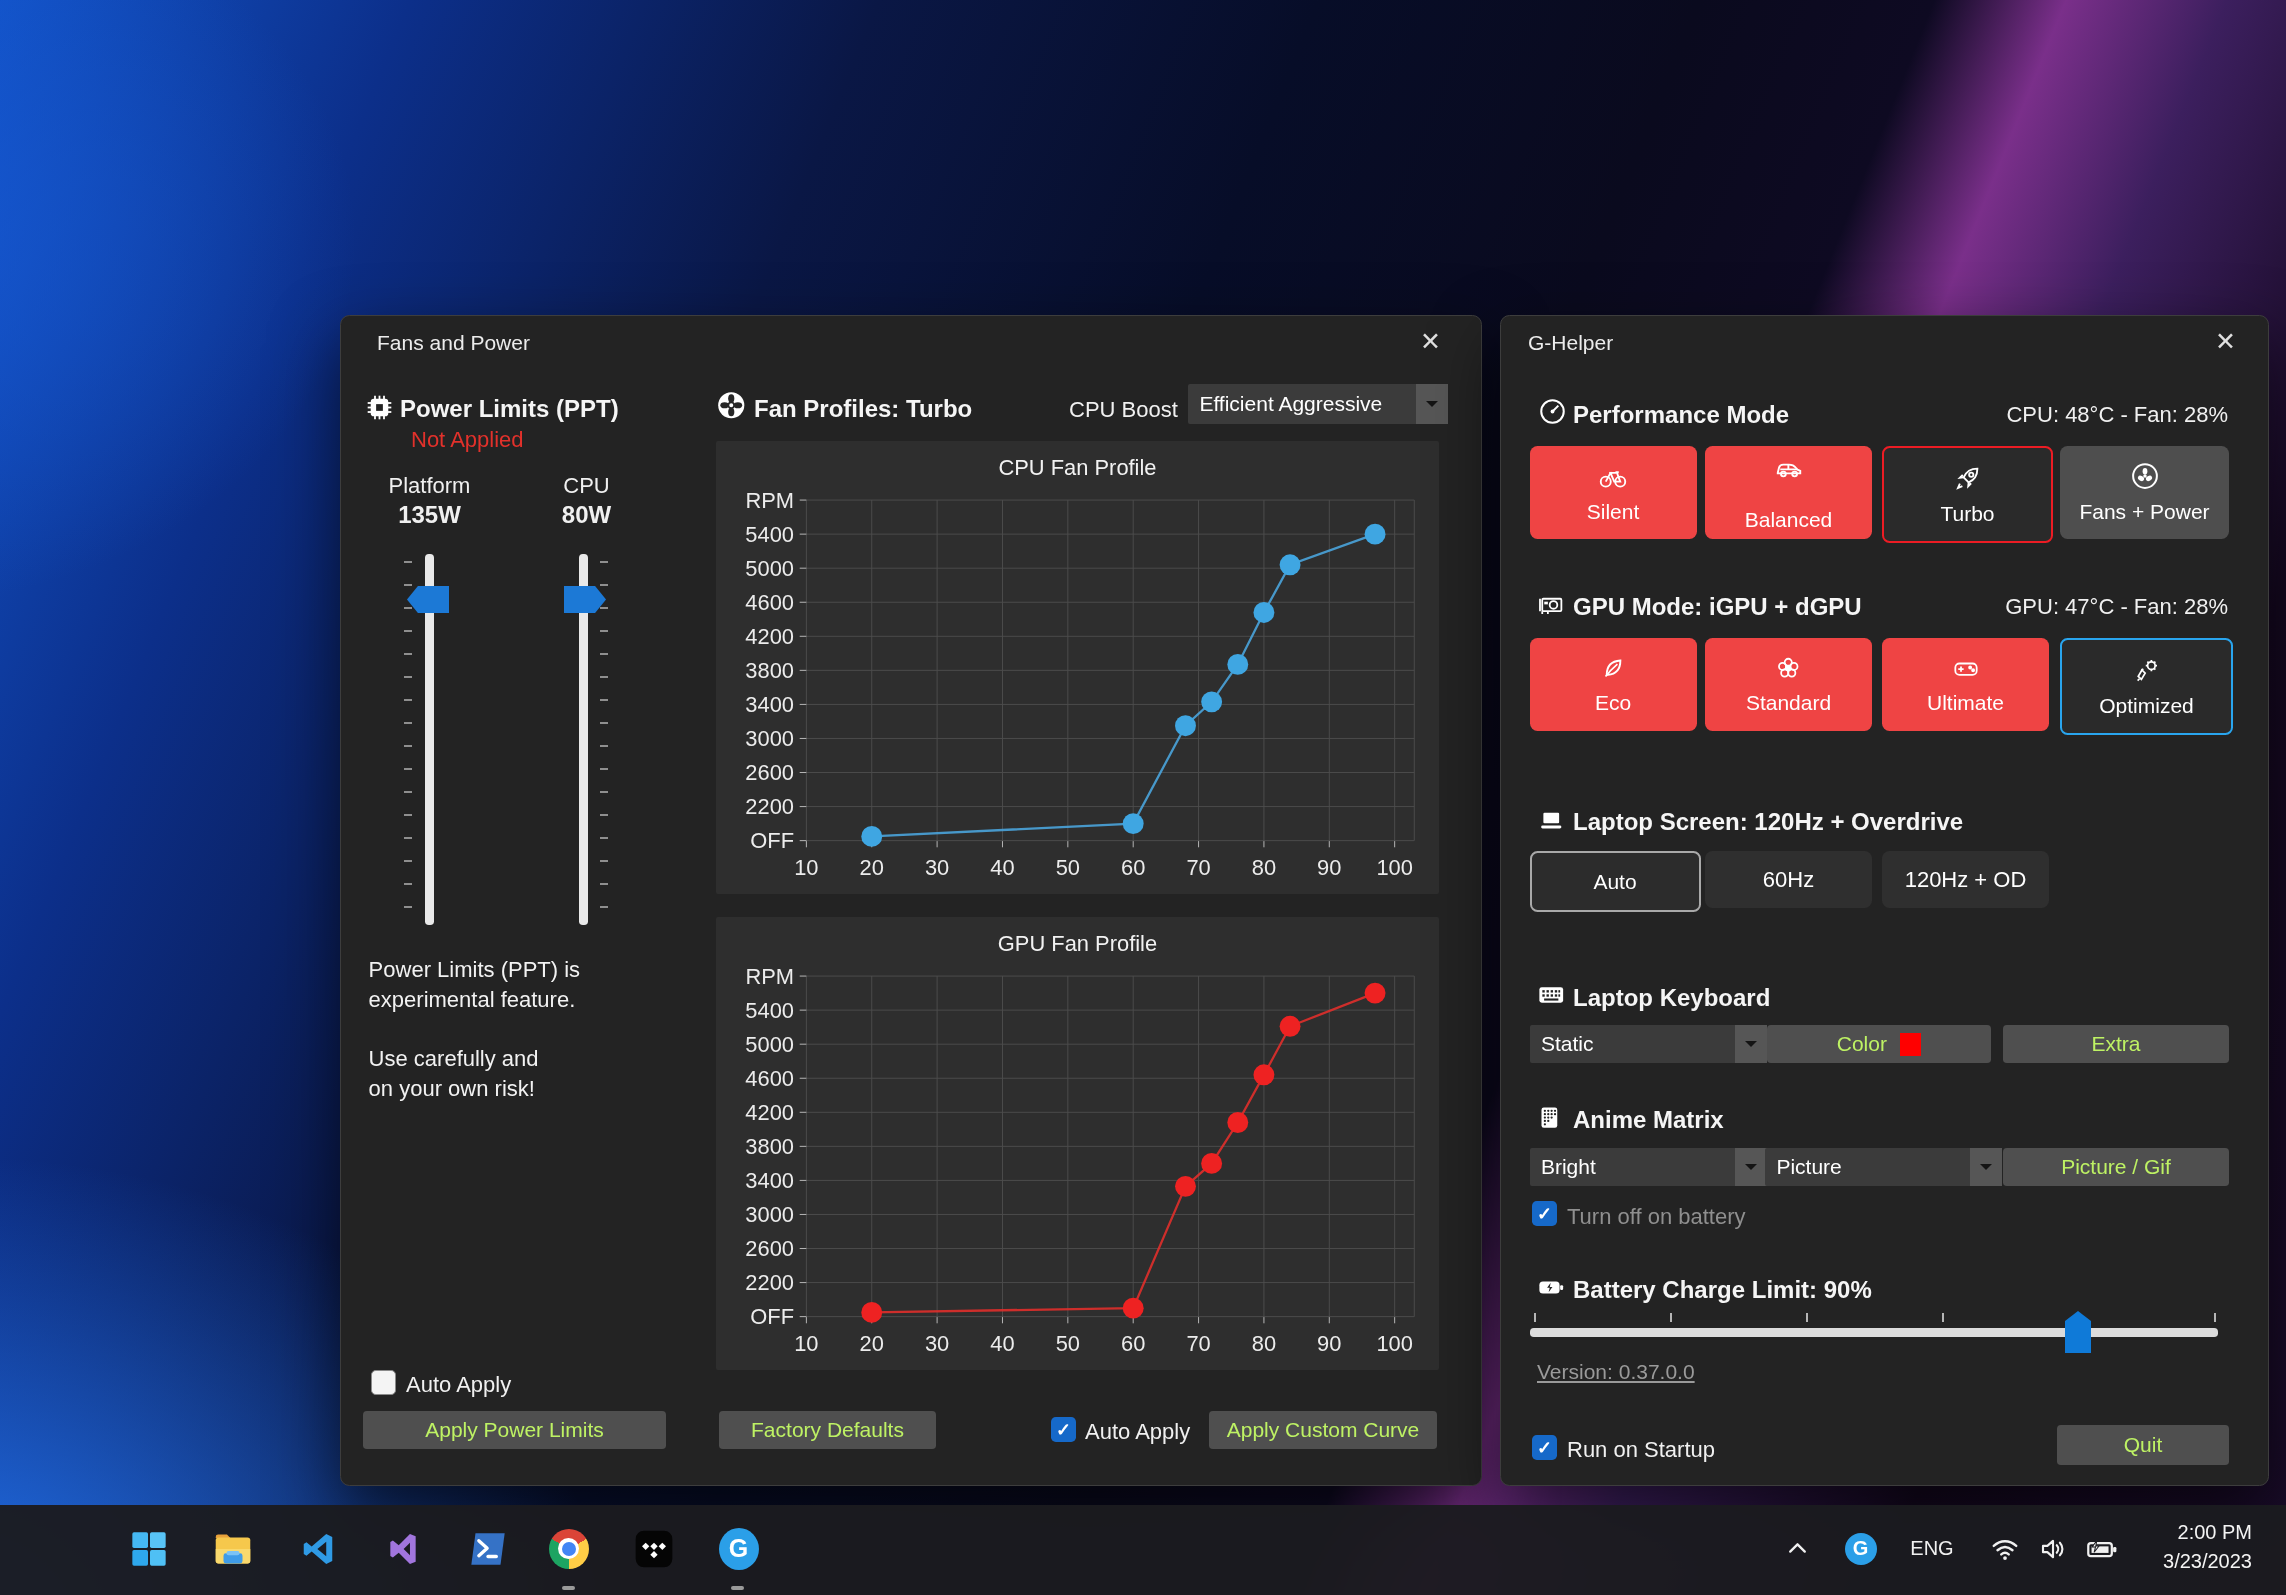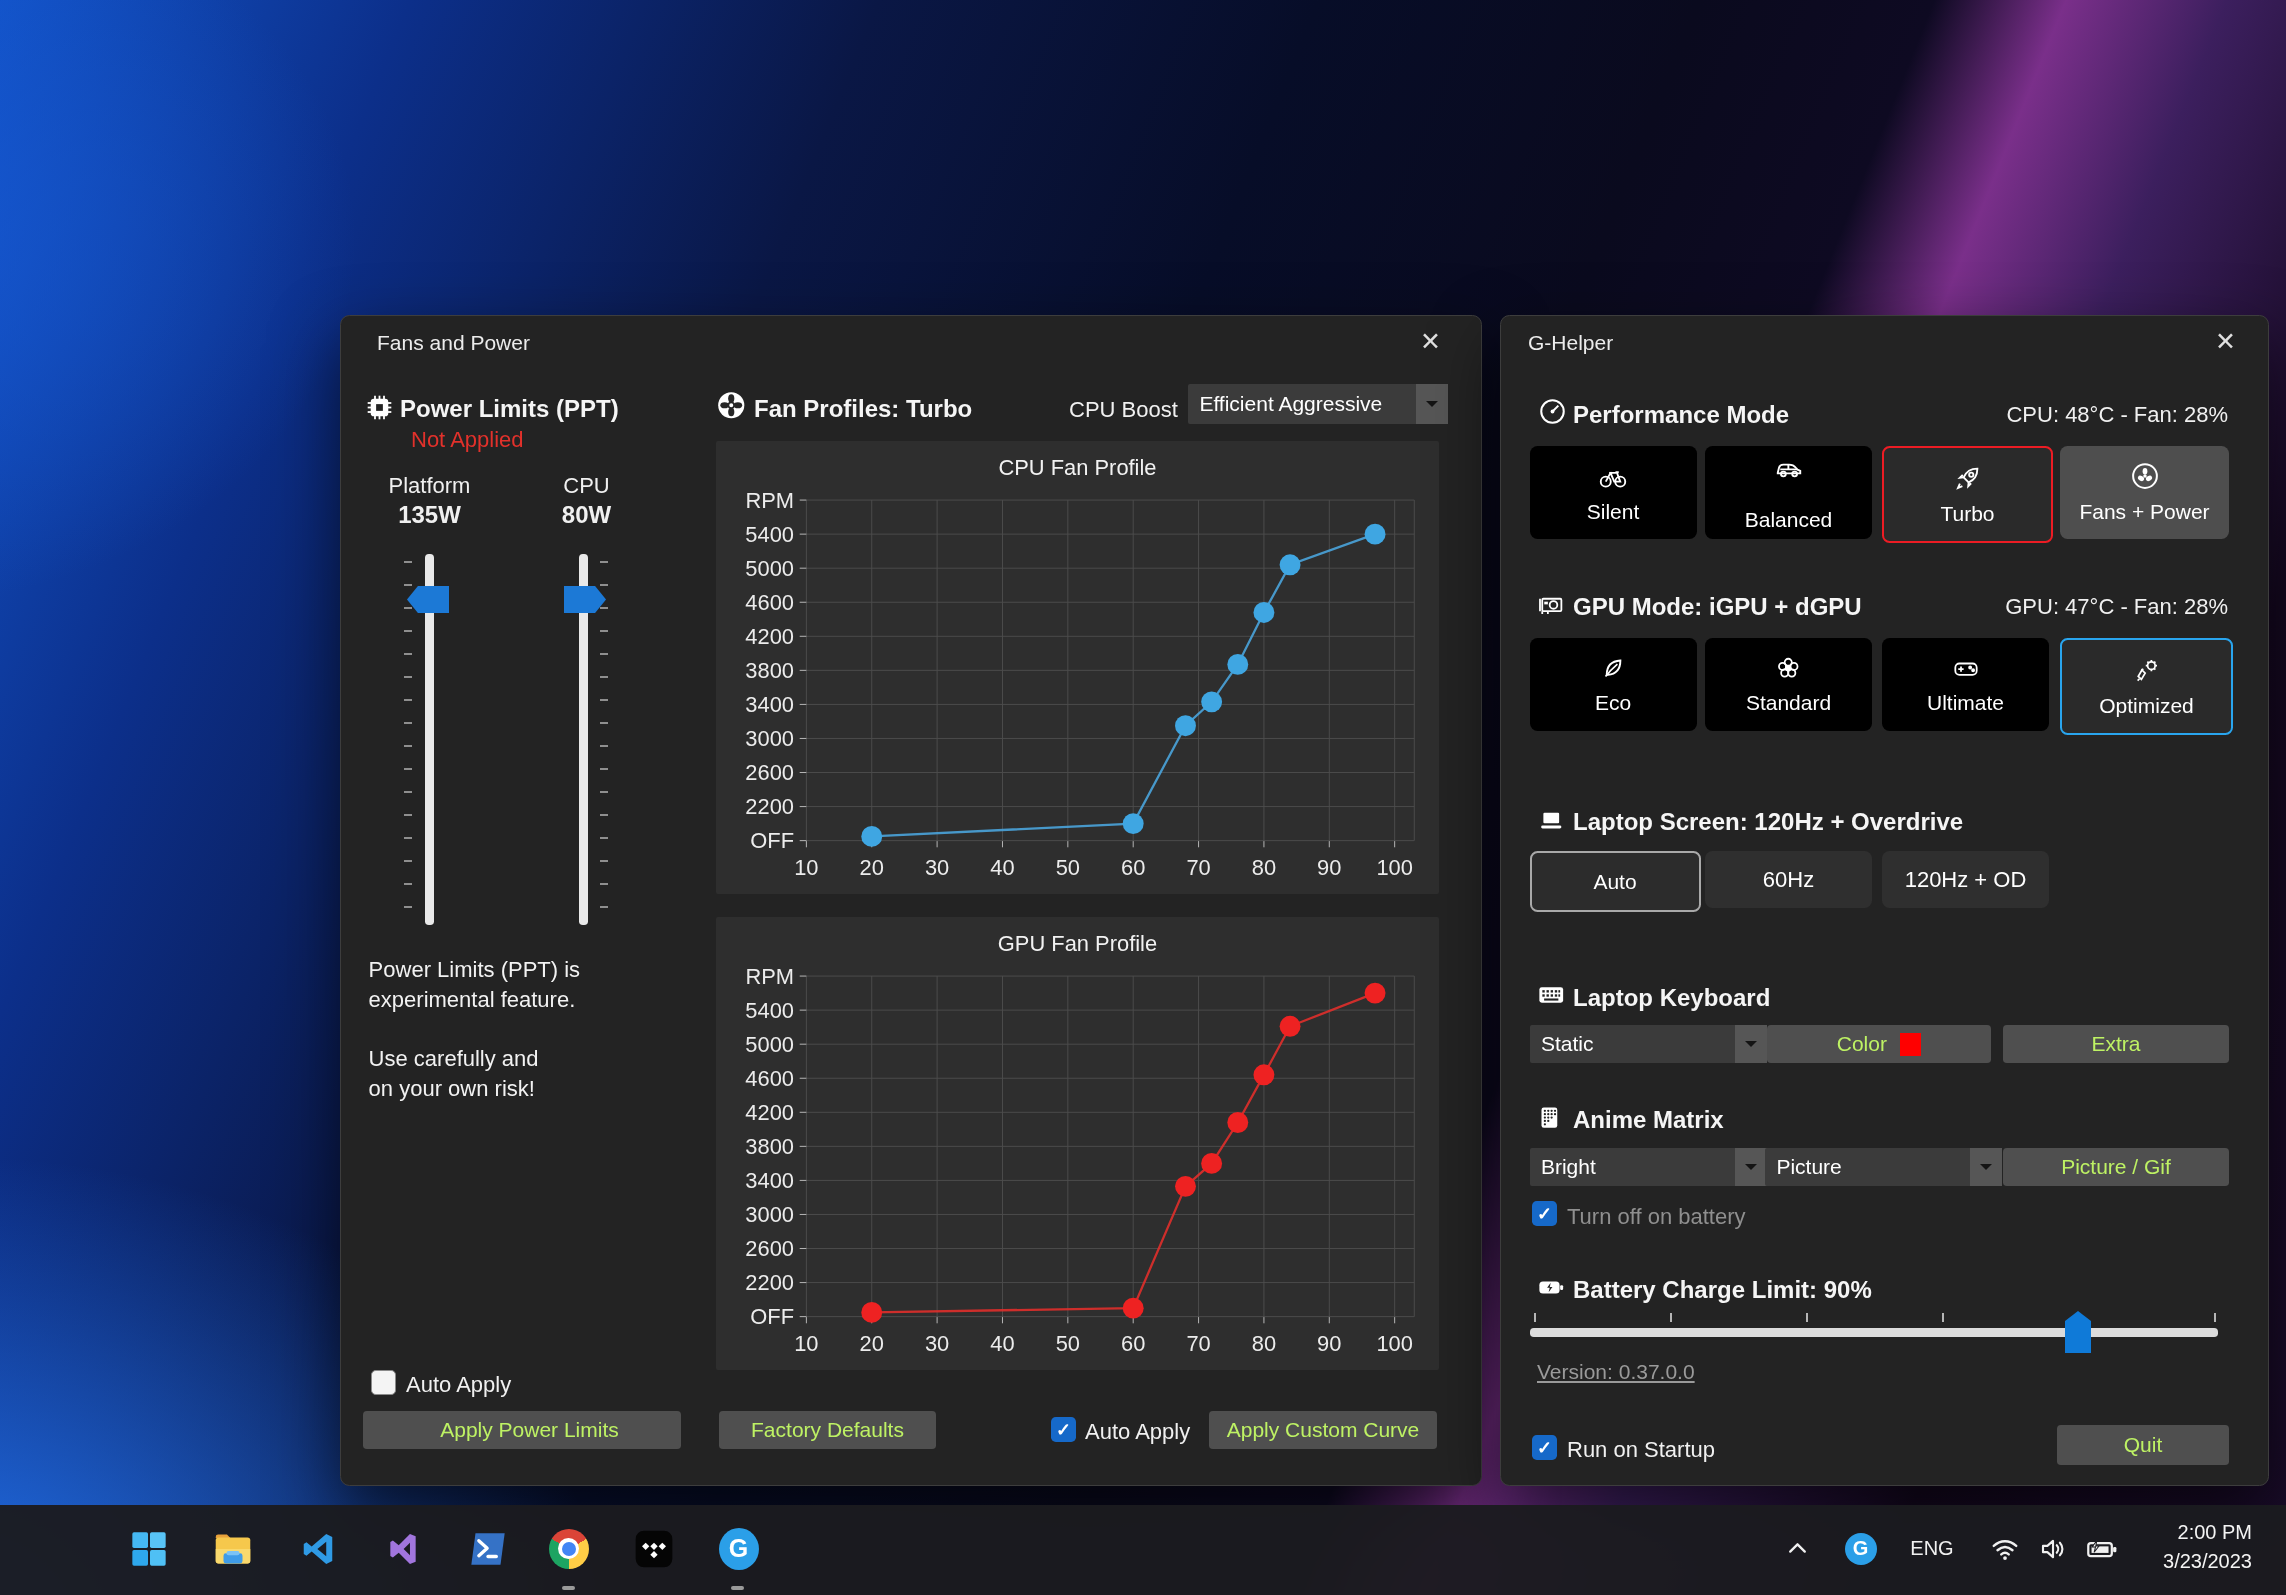--- a/index.html
+++ b/index.html
@@ -13,21 +13,21 @@
   .abs{position:absolute;}
   .win{position:absolute;background:#232323;border:1px solid #3d3d3d;border-radius:9.5px;
        box-shadow:0 27px 67px rgba(0,0,0,.6);}
   .titlebar-text{font-size:21px;color:#ececec;}
   .close-x{font-size:25px;color:#e0e0e0;cursor:default;line-height:1;}
   .hdr{font-weight:bold;font-size:24px;color:#f5f5f5;white-space:nowrap;}
   .status-right{font-size:22px;color:#f0f0f0;white-space:nowrap;}
   .red-text{color:#e2312b;}
   .grey-btn{position:absolute;background:#4f4f4f;color:#bef264;font-size:21px;border-radius:3.8px;
             display:flex;align-items:center;justify-content:center;white-space:nowrap;}
-  .mode-btn{position:absolute;background:#000000;border-radius:7.6px;color:#fff;font-size:21px;
+  .mode-btn{position:absolute;background:#ef4444;border-radius:7.6px;color:#fff;font-size:21px;
             display:flex;flex-direction:column;align-items:center;justify-content:center;gap:8.6px;}
   .mode-btn.light{background:#4e4e4e;}
   .mode-btn.sel-red{border:2.9px solid #ec1c24;background:#2a2a2a;}
   .mode-btn.sel-blue{border:2.9px solid #29a5ee;background:#2a2a2a;}
   .mode-btn.sel-grey{border:2.9px solid #a9a9a9;background:#2c2c2c;}
   .flat-btn{position:absolute;background:#2f2f2f;border-radius:7.6px;color:#fff;font-size:22px;
             display:flex;align-items:center;justify-content:center;}
   .select{position:absolute;background:#3b3b3b;color:#fff;font-size:21px;display:flex;align-items:center;
           padding-left:11.4px;border-radius:1.9px;}
   .select .arrow-box{position:absolute;right:0;top:0;bottom:0;width:32px;background:#565656;
@@ -110,21 +110,21 @@
       <span>Power Limits (PPT) is</span><br>
       <span>experimental feature.</span>
     </div>
     <div class="note" style="left:27.6px;top:728px;">
       <span>Use carefully and</span><br>
       <span>on your own risk!</span>
     </div>
 
     <div class="checkbox unchecked" style="left:29.5px;top:1054px;"></div>
     <div class="cb-label" style="left:65px;top:1056px;">Auto Apply</div>
-    <div class="grey-btn" style="left:22px;top:1095px;width:303px;height:38px;padding-left:15px;">Apply Power Limits</div>
+    <div class="grey-btn" style="left:22px;top:1095px;width:303px;height:38px;">Apply Power Limits</div>
 
     <svg class="abs ic" style="left:376px;top:75px;" width="28.5" height="28.5" viewBox="0 0 24 24">
       <circle cx="12" cy="12" r="11" fill="#fff"></circle>
       <g fill="#262626">
         <ellipse cx="12" cy="6.4" rx="2.6" ry="3.6"></ellipse>
         <ellipse cx="12" cy="17.6" rx="2.6" ry="3.6"></ellipse>
         <ellipse cx="6.4" cy="12" rx="3.6" ry="2.6"></ellipse>
         <ellipse cx="17.6" cy="12" rx="3.6" ry="2.6"></ellipse>
         <circle cx="12" cy="12" r="2.4" fill="#fff" stroke="#262626" stroke-width="1.4"></circle>
       </g>

